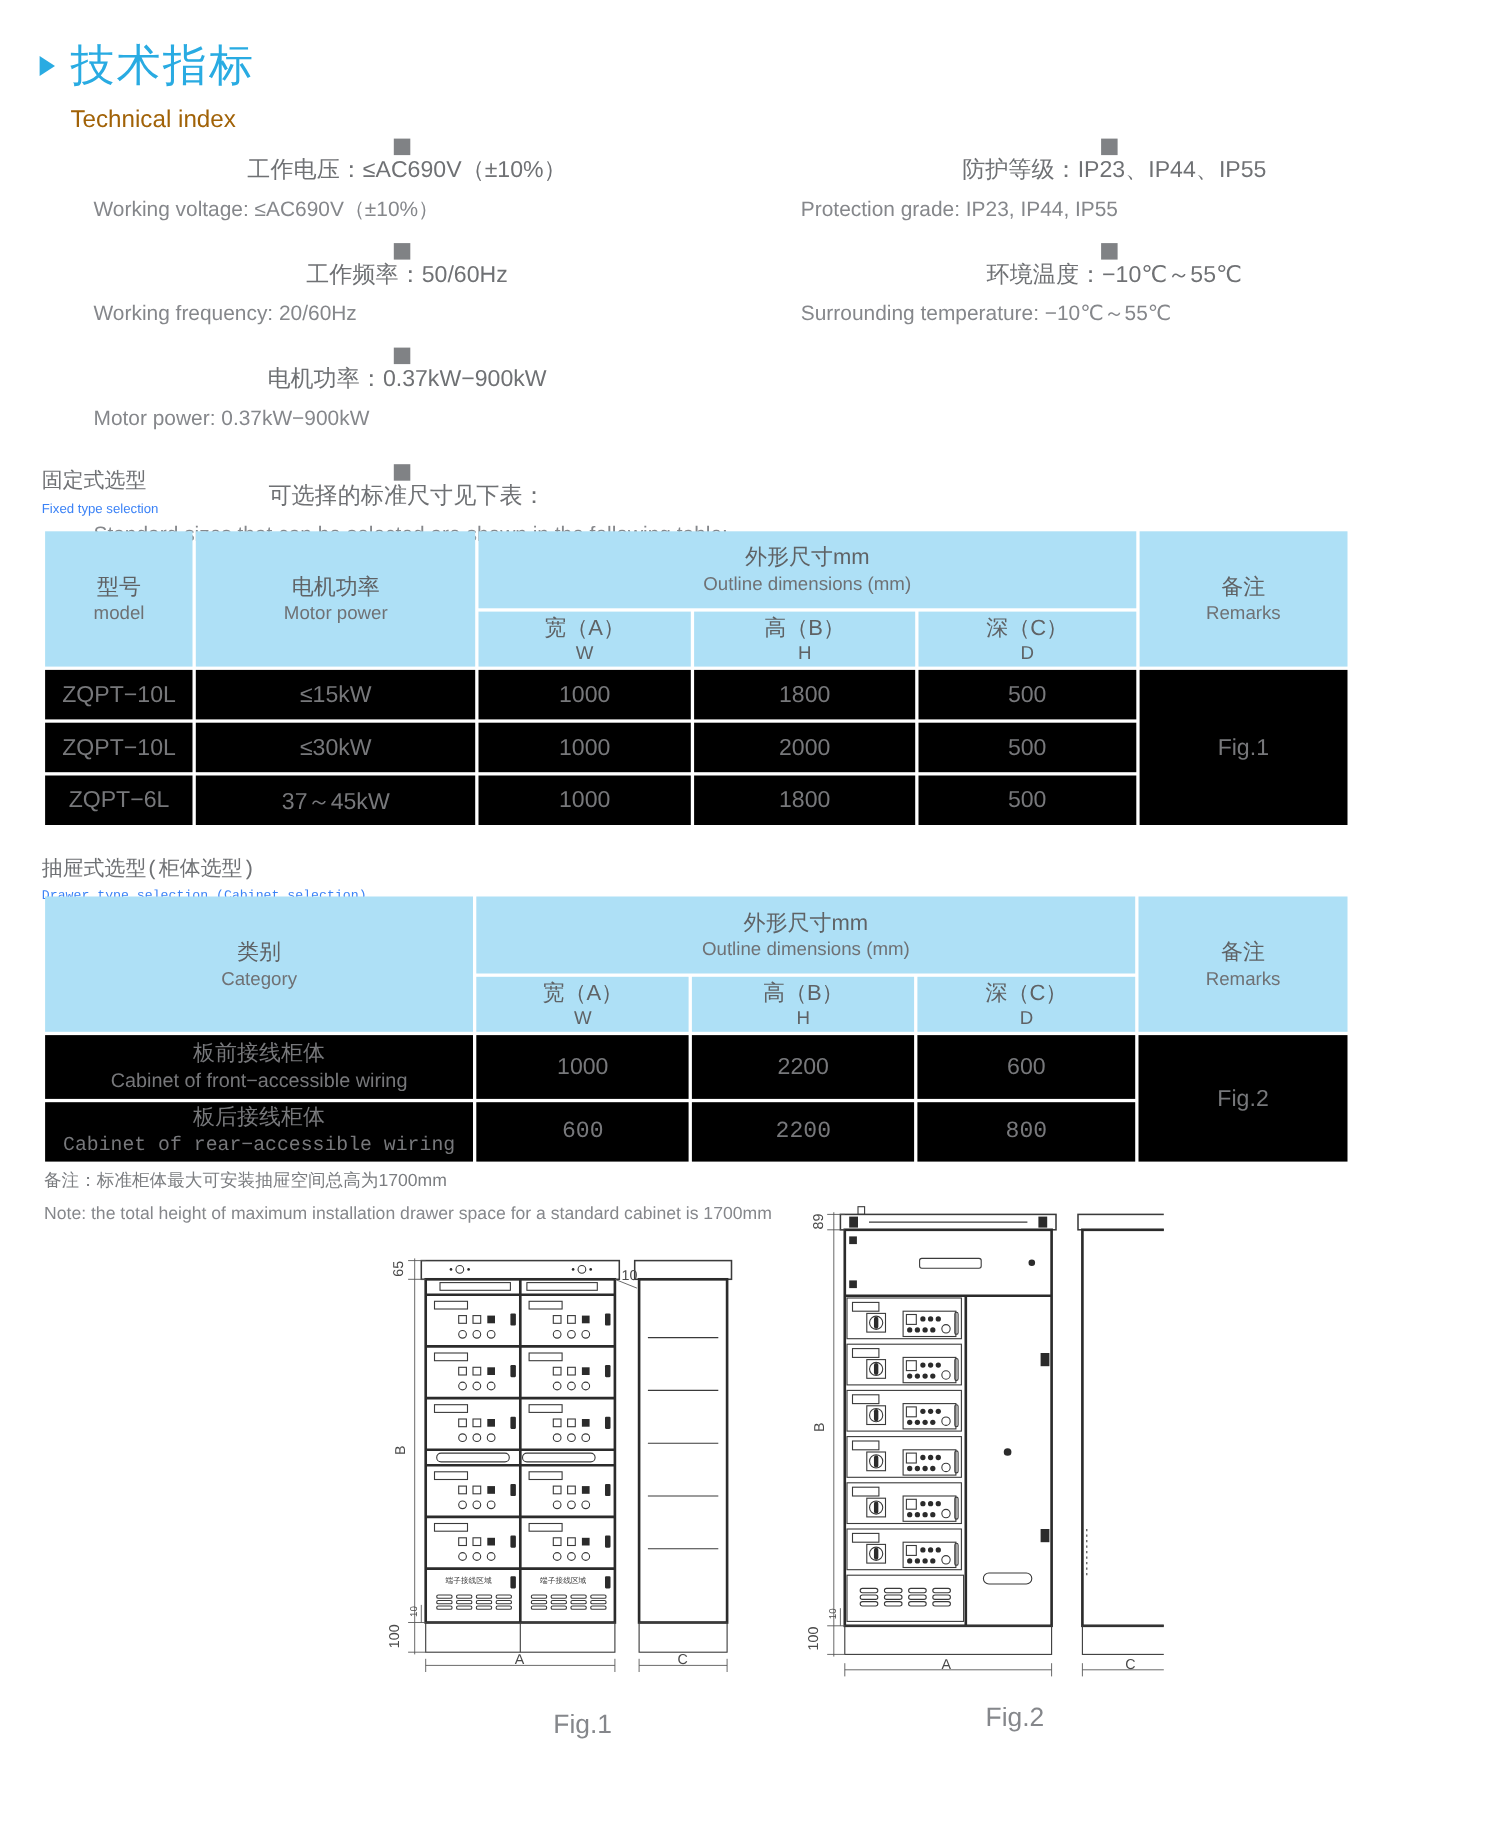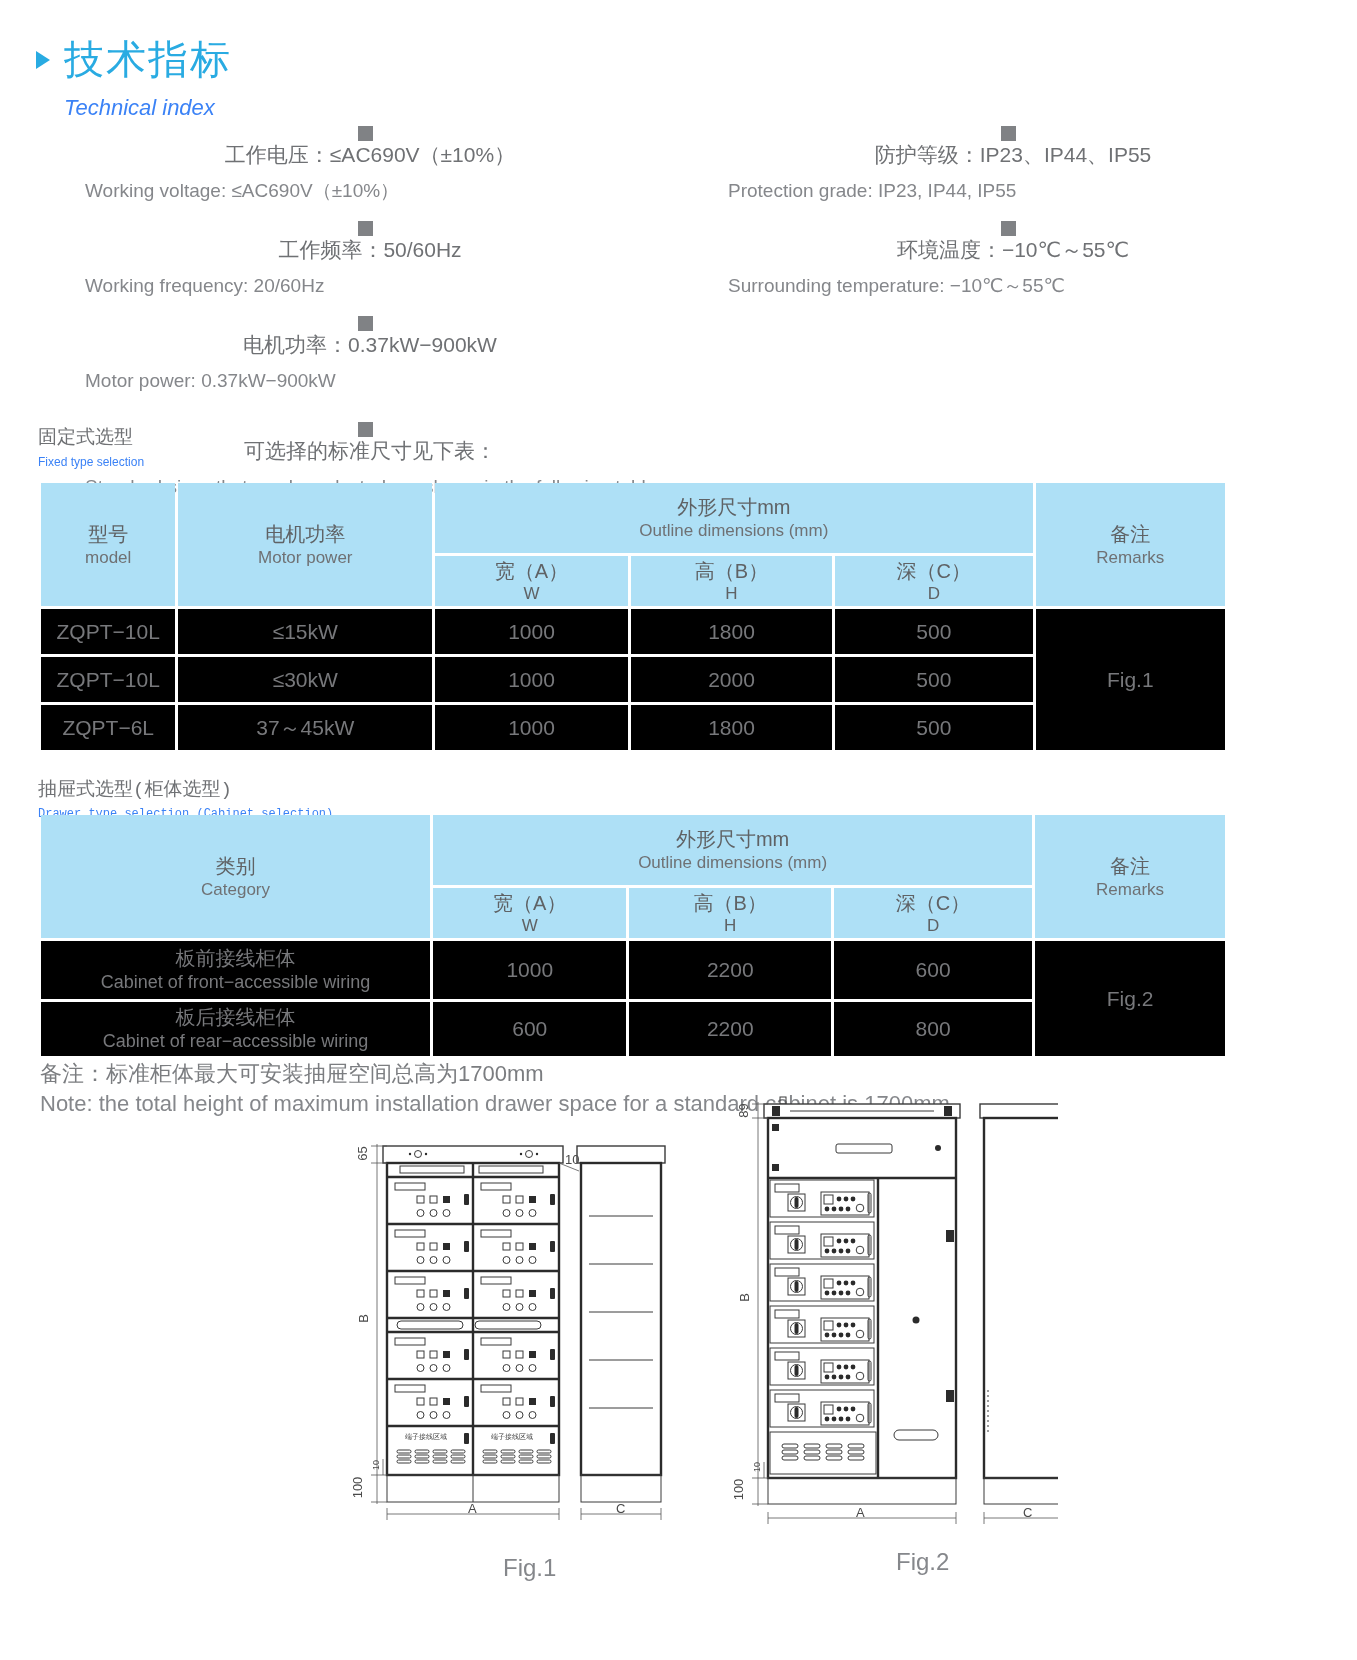--- a/index.html
+++ b/index.html
@@ -4,21 +4,21 @@
 <style>
   * { margin:0; padding:0; box-sizing:border-box; }
   body { font-family:"Liberation Sans","DejaVu Sans",sans-serif; background:#ffffff; }
   .page { position:relative; width:1357px; height:1660px; background:#ffffff; overflow:hidden; }
 
   
   .title-block { position:absolute; left:36px; top:32px; }
   .title-row { display:flex; align-items:center; }
   .tri { width:0; height:0; border-left:14px solid #29abe2; border-top:9px solid transparent; border-bottom:9px solid transparent; margin-right:14px; }
   .title-zh { font-size:40px; color:#29abe2; font-weight:500; letter-spacing:2px; }
-  .title-en { font-size:22px; color:#3b82f6; margin:8px 0 0 28px;font-style:italic; }
+  .title-en { font-size:22px; color:#a16207; margin:8px 0 0 28px; }
 
   
   .specs { position:absolute; top:126px; }
   .specs.left { left:60px; width:620px; }
   .specs.right { left:703px; width:620px; }
   .spec-item { margin-bottom:17px; }
   .spec-zh { display:flex; align-items:center; font-size:21px; color:#6f7174; line-height:28px;flex-direction:column; }
   .bullet { flex:0 0 auto; width:15px; height:15px; background:#808285; margin-right:10px; }
   .spec-en { font-size:19px; color:#85878b; margin:9px 0 0 25px; line-height:26px; }
   .spec-item.gap { margin-top:28px; }
@@ -36,21 +36,21 @@
   .bd { background:#000000; color:#77787b; }
   .zh { font-size:20px; line-height:26px; }
   .en { font-size:17px; line-height:22px; color:#6f7174; }
   .sub-l { font-size:17px; line-height:20px; }
   .val { font-size:21px; }
   .cat-zh { font-size:20px; line-height:25px; }
   .cat-en { font-size:18px; line-height:23px; }
 
   
   .note { position:absolute; left:40px; top:1062px; color:#85878b; }
-  .note div { margin-bottom:6px; font-size:22px; line-height:24px; }
+  .note div { margin-bottom:6px; font-size:16px; line-height:24px; }
   .note .nzh { color:#7b7d80; }
 
   
   .figwrap { position:absolute; }
   #fig1 { left:343px; top:1136px; width:340px; height:460px; }
   #fig2 { left:728px; top:1090px; width:330px; height:500px; }
   svg .ln  { fill:none; stroke:#3a3a3a; stroke-width:1; }
   svg .ln2 { fill:none; stroke:#2b2b2b; stroke-width:2.4; }
   svg .fillw { fill:#ffffff; stroke:#3a3a3a; stroke-width:1.4; }
   svg .dk { fill:#2b2b2b; }
@@ -242,21 +242,21 @@
       <tr style="height:58px;">
         <td class="bd">
           <div class="cat-zh">板前接线柜体</div>
           <div class="cat-en">Cabinet of front−accessible wiring</div>
         </td>
         <td class="bd val">1000</td>
         <td class="bd val">2200</td>
         <td class="bd val">600</td>
         <td class="bd val" rowspan="2">Fig.2</td>
       </tr>
-      <tr style="height:54px;">
+      <tr style="height:54px;font-family:Liberation Mono, monospace;">
         <td class="bd">
           <div class="cat-zh">板后接线柜体</div>
           <div class="cat-en">Cabinet of rear−accessible wiring</div>
         </td>
         <td class="bd val">600</td>
         <td class="bd val">2200</td>
         <td class="bd val">800</td>
       </tr>
     </tbody>
       </table>

